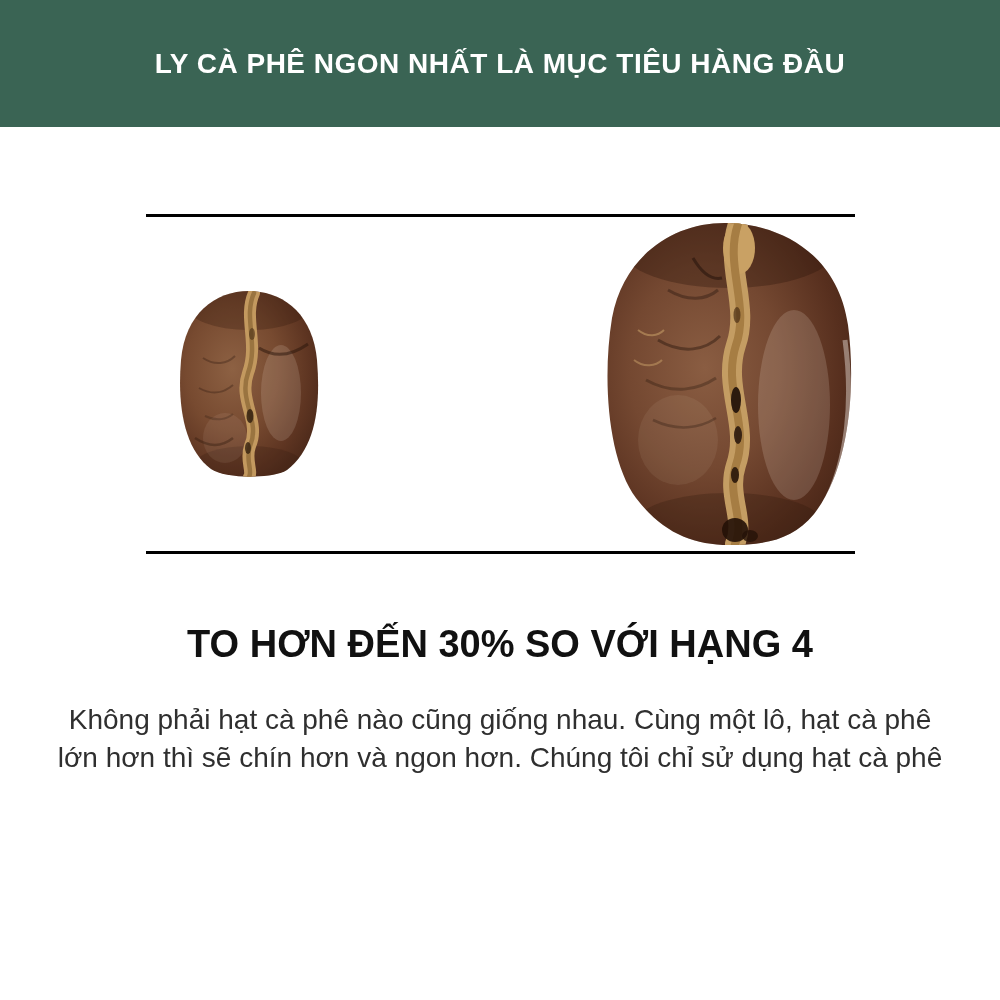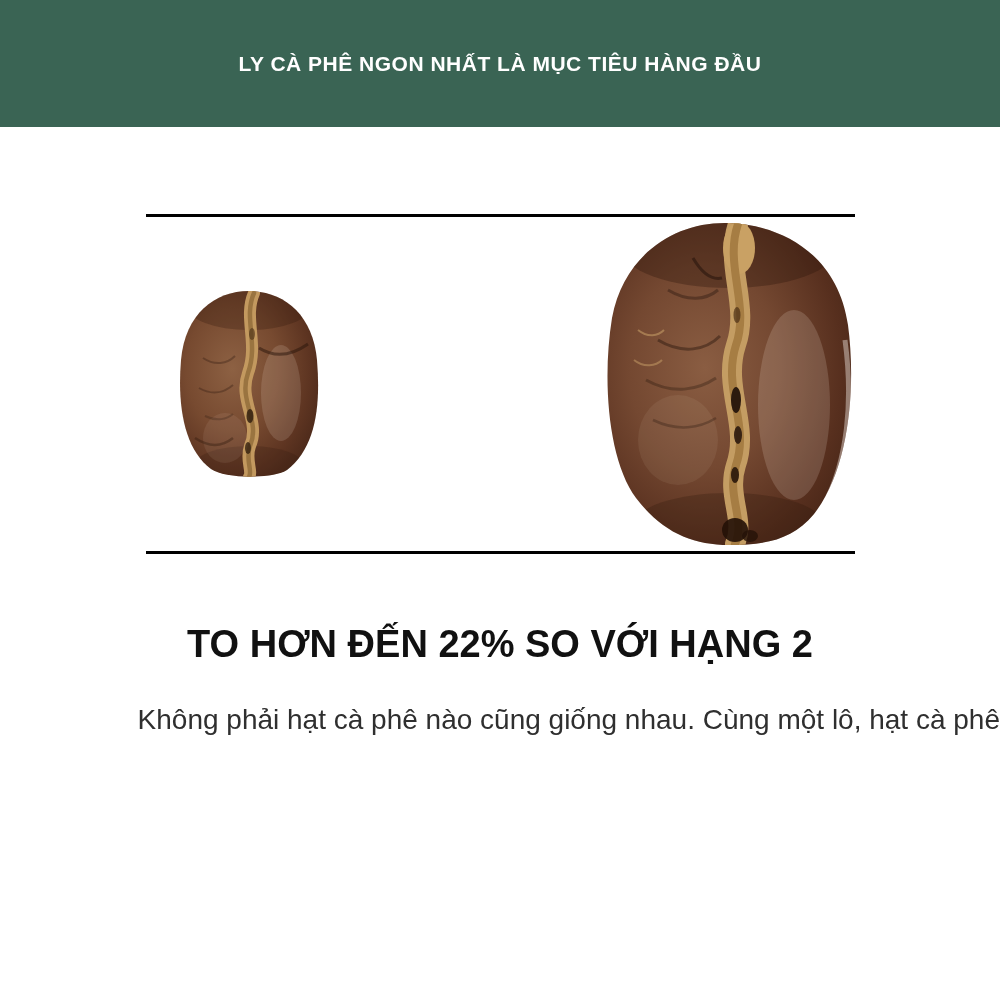--- a/index.html
+++ b/index.html
@@ -6,41 +6,41 @@
   .page{
     position:relative;width:1000px;height:1000px;background:#ffffff;
     font-family:"Liberation Sans", sans-serif;overflow:hidden;margin:0 auto;
   }
   
   .banner{
     position:absolute;left:0;top:0;width:1000px;height:127px;
     background:#3a6454;display:flex;align-items:center;justify-content:center;
   }
   .banner-title{
-    margin:0;color:#ffffff;font-size:21px;font-weight:bold;
+    margin:0;color:#ffffff;font-size:28px;font-weight:bold;
     letter-spacing:.5px;white-space:nowrap;text-align:center;
   }
   
   .figure{position:absolute;left:0;top:0;width:1000px;height:600px;}
   .rule{position:absolute;left:146px;width:709px;height:3px;background:#000;}
   .rule-top{top:214px;}
   .rule-bottom{top:551px;}
   .bean{position:absolute;display:block;}
   .bean-small{left:175px;top:288px;width:148px;height:192px;}
   .bean-large{left:598px;top:220px;width:262px;height:328px;}
   
   .claim{
     position:absolute;left:0;top:623px;width:1000px;margin:0;
     text-align:center;color:#111111;font-size:38px;font-weight:bold;
     letter-spacing:0px;white-space:nowrap;
   }
   
   .desc{
     position:absolute;left:0;top:701px;width:1000px;margin:0;
-    text-align:right;color:#2f2f2f;font-size:28px;font-weight:400;
+    text-align:center;color:#2f2f2f;font-size:28px;font-weight:400;
   }
   .desc .line{display:block;line-height:38px;white-space:nowrap;}
 </style>
 </head>
 <body>
 
 <div class="page">
 
   <header class="banner">
     <h1 class="banner-title">LY CÀ PHÊ NGON NHẤT LÀ MỤC TIÊU HÀNG ĐẦU</h1>
@@ -113,19 +113,20 @@
         <ellipse cx="139" cy="95" rx="3.5" ry="8" fill="#4a2d14" opacity=".7"></ellipse>
         <ellipse cx="138" cy="180" rx="5" ry="13" fill="#2c1a0e"></ellipse>
         <ellipse cx="140" cy="215" rx="4" ry="9" fill="#2c1a0e" opacity=".9"></ellipse>
         <ellipse cx="137" cy="255" rx="4" ry="8" fill="#35200f"></ellipse>
         <ellipse cx="137" cy="310" rx="13" ry="12" fill="#241107" opacity=".9"></ellipse>
         <ellipse cx="152" cy="316" rx="8" ry="6" fill="#241107" opacity=".8"></ellipse>
       </g>
     </svg>
   </section>
 
-  <h2 class="claim">TO HƠN ĐẾN 22% SO VỚI HẠNG 2</h2>
+  <h2 class="claim">TO HƠN ĐẾN 30% SO VỚI HẠNG 4</h2>
 
   <p class="desc">
     <span class="line">Không phải hạt cà phê nào cũng giống nhau. Cùng một lô, hạt cà phê</span>
+    <span class="line">lớn hơn thì sẽ chín hơn và ngon hơn. Chúng tôi chỉ sử dụng hạt cà phê</span>
   </p>
 
 </div>
 
 </body></html>

